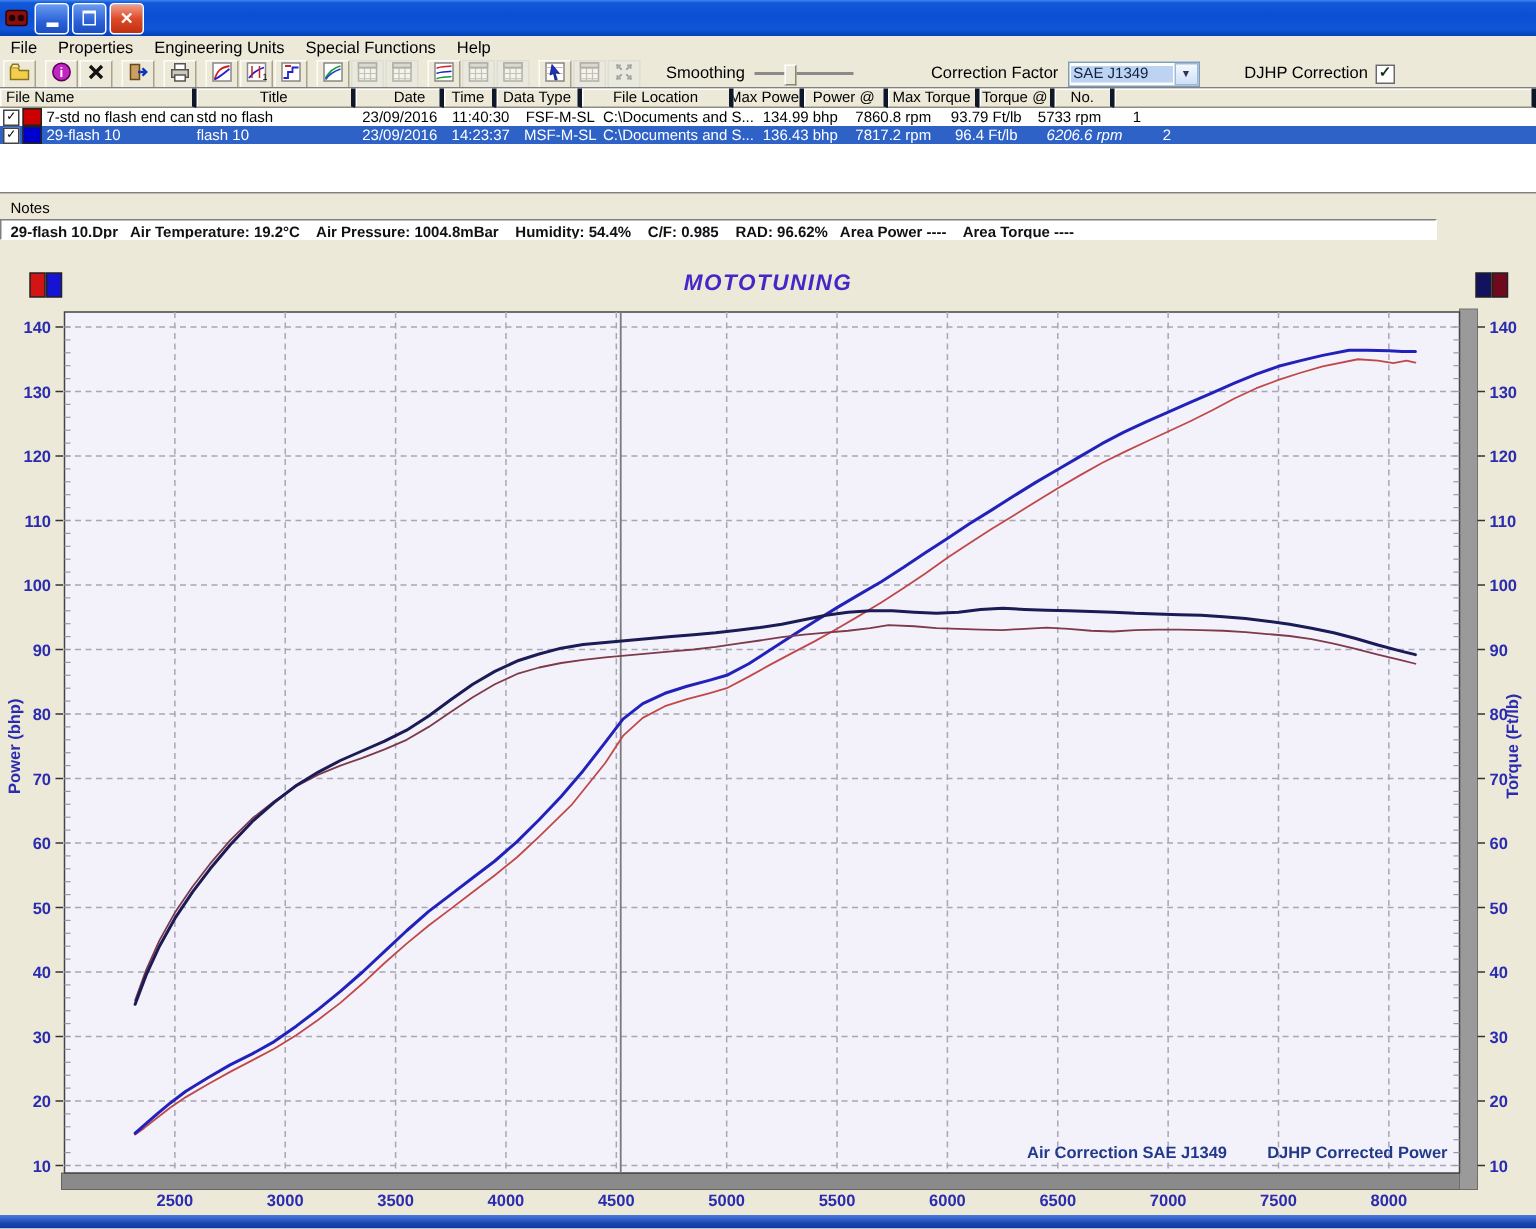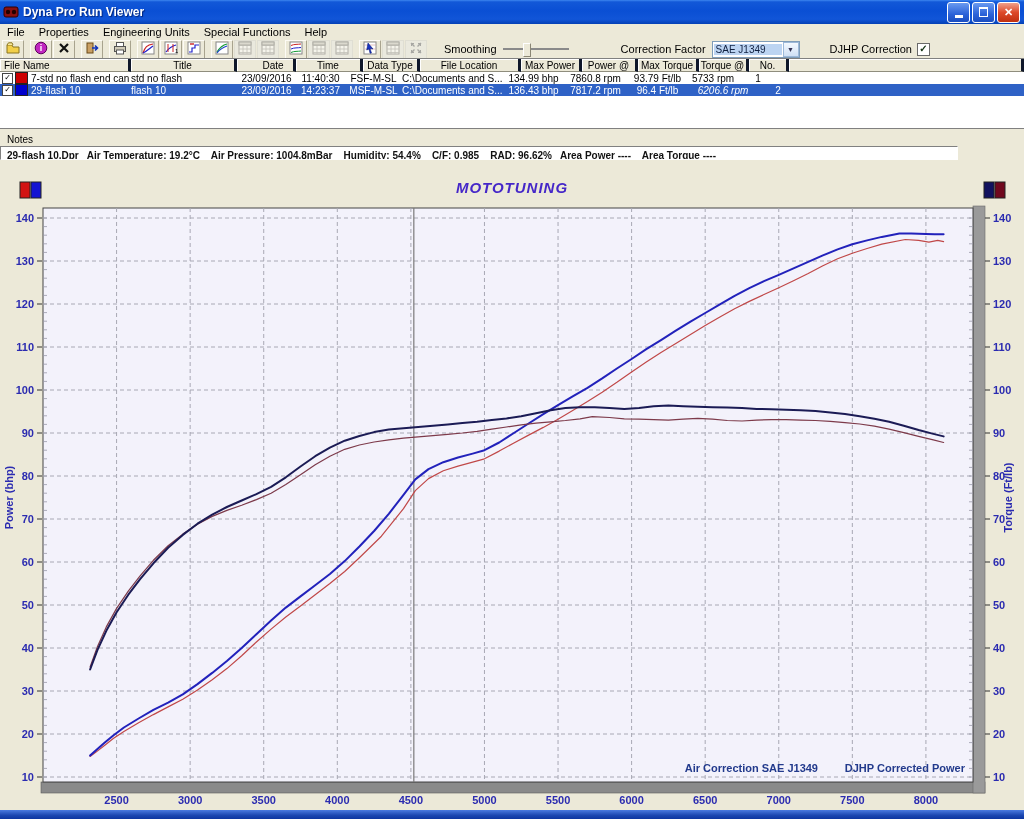--- a/index.html
+++ b/index.html
@@ -75,21 +75,20 @@
 <body>
 
 <div class="titlebar">
   <span class="appicon">
     <svg width="16" height="16" viewBox="0 0 16 16">
         <rect x="1" y="3" width="14" height="10" rx="2" fill="#8a1010" stroke="#300"></rect>
         <circle cx="5" cy="8" r="2.2" fill="#200"></circle>
         <circle cx="11" cy="8" r="2.2" fill="#200"></circle>
       </svg>
   </span>
-  <span class="titletext">Dyna Pro Run Viewer</span>
   <span class="winbtns">
       <span class="winbtn">
         <span class="minglyph"></span>
       </span>
       <span class="winbtn">
         <span class="restoreglyph"></span>
       </span>
       <span class="winbtn close">✕</span>
     </span>
 </div>
@@ -237,24 +236,24 @@
     <span class="djlabel">DJHP Correction</span>
     <span class="chk">✓</span>
   </span>
 </div>
 
 <div class="tablewrap">
   <div class="thead">
       <span class="th left" style="width: 131px;">File Name</span>
       <span class="th" style="width: 106px;">Title</span>
       <span class="th" style="width: 59px; padding-left: 16px;">Date</span>
-      <span class="th" style="width: 67px;">Time</span>
+      <span class="th" style="width: 35px;">Time</span>
       <span class="th" style="width: 57px;">Data Type</span>
       <span class="th" style="width: 101px;">File Location</span>
-      <span class="th" style="width: 61px;">Max Power</span>
+      <span class="th" style="width: 47px;">Max Power</span>
       <span class="th" style="width: 56px;">Power @</span>
       <span class="th" style="width: 61px;">Max Torque</span>
       <span class="th" style="width: 50px;">Torque @</span>
       <span class="th" style="width: 40px;">No.</span>
       <span class="th" style="flex: 1 1 0%;"></span>
     </div>
   <div>
       <div class="trow">
         <span class="td left" style="width: 131px;">
           <span class="rowchk">✓</span>

